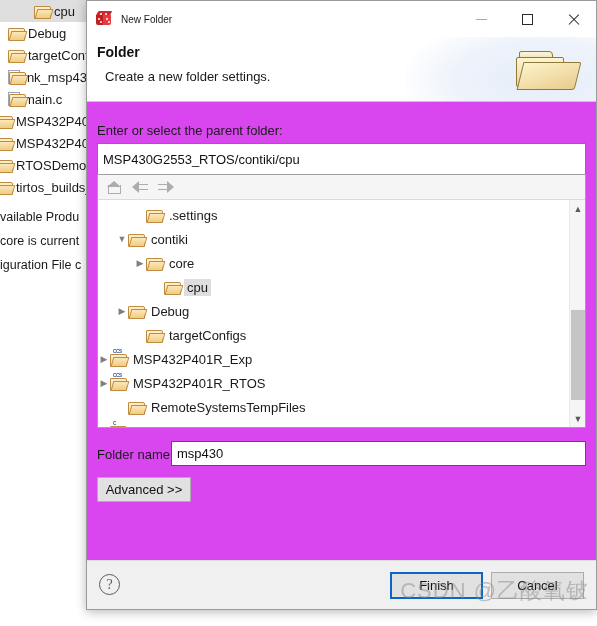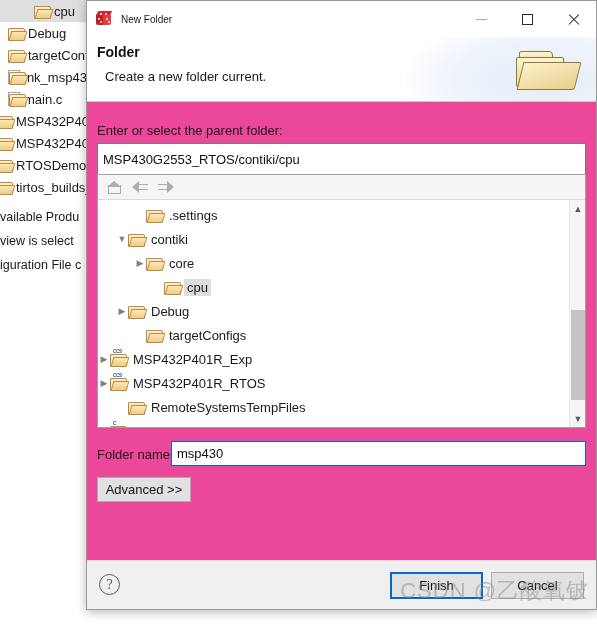--- a/index.html
+++ b/index.html
@@ -145,21 +145,21 @@
     border: 1.2px solid #8f7a3a; border-radius: 2px;
   }
   .hf-front {
     position: absolute; left: 5px; top: 13px; width: 58px; height: 28px;
     background: linear-gradient(160deg, #fdf3cc, #e8cc8c);
     border: 1.2px solid #8f7a3a;
     transform: skewX(-14deg); border-radius: 0 2px 3px 0;
   }
 
   
-  .body { flex: 1 1 auto; background: #ec4899; position: relative; padding: 0 4px; }
+  .body { flex: 1 1 auto; background: #d946ef; position: relative; padding: 0 4px; }
   .lbl { font-size: 13px; color: #1a1a1a; }
   .label-parent { position: absolute; left: 10px; top: 21px; }
 
   .txtinput {
     position: absolute; left: 10px; top: 41px;
     width: 489px; height: 32px;
     background: #fff; border: 1px solid #7a7a7a;
     font-family: "Liberation Sans", sans-serif; font-size: 13px;
     color: #111; padding: 0 5px; outline: none;
   }
@@ -313,21 +313,21 @@
           <span>RTOSDemo</span>
         </div>
         <div class="bg-row" style="padding-left: 0px; margin-left: -4px;">
           <div class="fold proj"></div>
           <span>tirtos_builds_</span>
         </div>
       </div>
 
     <div class="bg-text-block" id="bg-text">
         <div class="bg-text-line">vailable Produ</div>
-        <div class="bg-text-line">view is select</div>
+        <div class="bg-text-line">core is current</div>
         <div class="bg-text-line">iguration File c</div>
       </div>
 
     <div class="bg-bottom-panel"></div>
 
     <div class="bg-right-edge">
       <div class="bg-chip" style="left:0px; top:0px; height:10px; background:#1f7a6e;"></div>
       <div class="bg-chip" style="left:0px; top:62px; height:12px; background:#8e2f6b;"></div>
       <div class="bg-chip" style="left:0px; top:96px; height:12px; background:#1f7a6e;"></div>
     </div>
@@ -357,21 +357,21 @@
         </div>
         <div class="wbtn close">
           <div class="gl-x"></div>
         </div>
       </div>
     </div>
 
     <div class="header">
       <div class="header-wash"></div>
       <div class="hdr-title">Folder</div>
-      <div class="hdr-sub">Create a new folder current.</div>
+      <div class="hdr-sub">Create a new folder settings.</div>
       <div class="hdr-folder">
         <div class="hf-back"></div>
           <div class="hf-body"></div>
           <div class="hf-front"></div>
       </div>
     </div>
 
     <div class="body">
 
       <div class="lbl label-parent">Enter or select the parent folder:</div>

